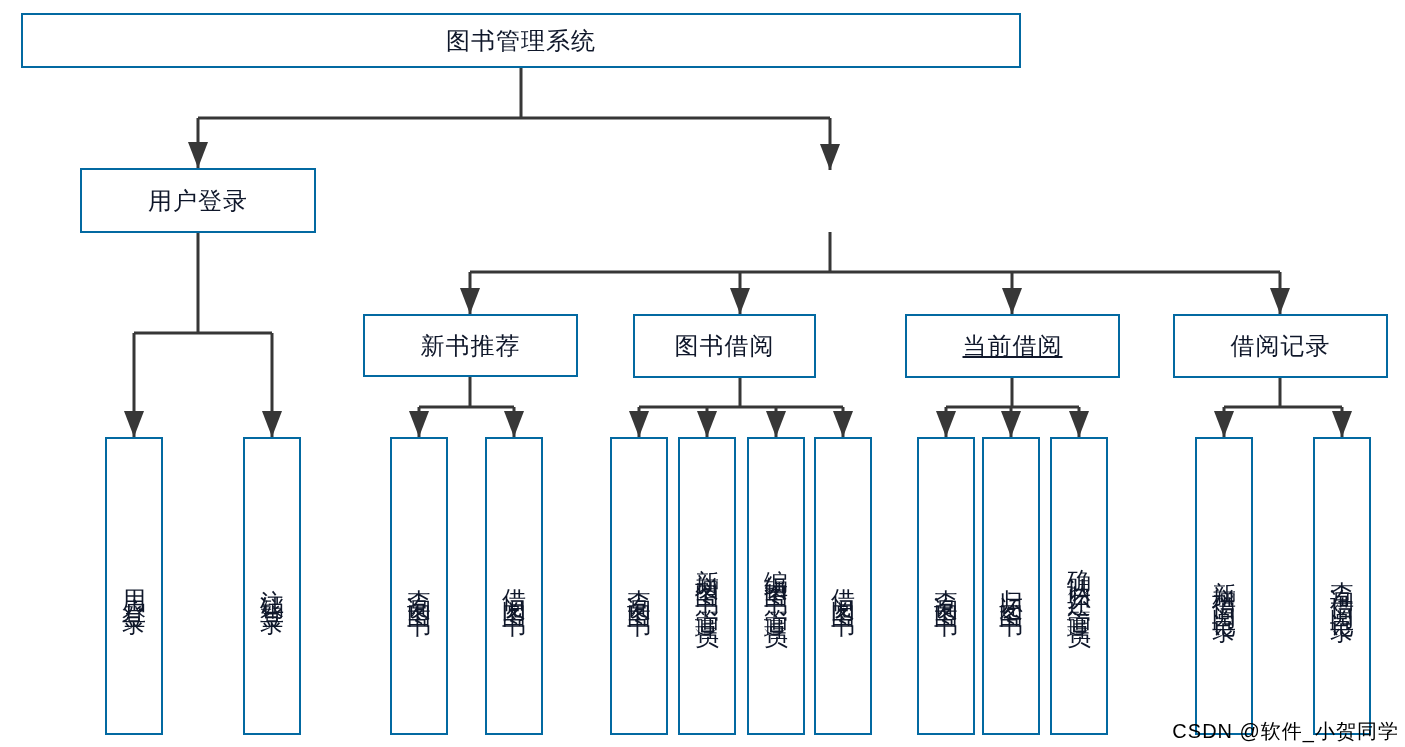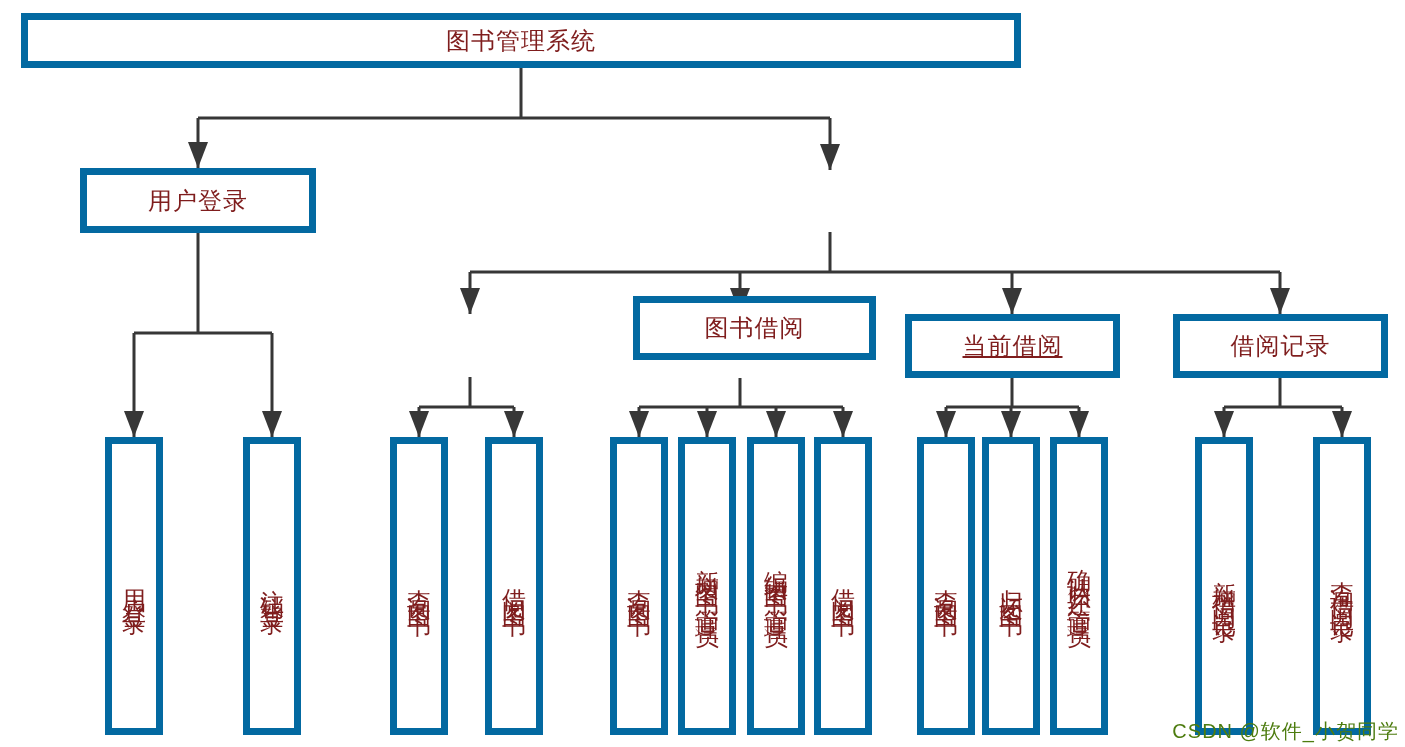--- a/index.html
+++ b/index.html
@@ -17,44 +17,44 @@
   }
   svg.connectors {
     position: absolute;
     left: 0; top: 0;
     width: 1405px;
     height: 747px;
   }
   .box {
     position: absolute;
     box-sizing: border-box;
-    border: 7px solid #0369a1;
+    border: 2px solid #0369a1;
     background: #ffffff;
-    color: #7f1d1d;
+    color: #0f172a;
     display: flex;
     align-items: center;
     justify-content: center;
     text-align: center;
   }
   .hbox { font-size: 24px; letter-spacing: 1px; }
   .vbox { font-size: 24px; }
   .vbox .vtext {
     writing-mode: vertical-rl;
     text-orientation: mixed;
     letter-spacing: 8px;
     line-height: 1;
     white-space: nowrap;
   }
   
   #b-root   { left: 21px;  top: 13px;  width: 1000px; height: 55px; }
   #b-login  { left: 80px;  top: 168px; width: 236px;  height: 65px; }
   #b-mgmt   { left: 712px; top: 169px; width: 235px;  height: 63px; }
 
   #b-newrec { left: 363px;  top: 314px; width: 215px; height: 63px; }
-  #b-borrow { left: 633px;  top: 296px; width: 243px; height: 64px; }
+  #b-borrow { left: 633px;  top: 314px; width: 183px; height: 64px; }
   #b-current{ left: 905px;  top: 314px; width: 215px; height: 64px; text-decoration: underline; }
   #b-records{ left: 1173px; top: 314px; width: 215px; height: 64px; }
 
   .leaf { top: 437px; width: 58px; height: 298px; }
   #l-userlogin { left: 105px; }
   #l-logout    { left: 243px; }
   #l-query1    { left: 390px; }
   #l-borrow1   { left: 485px; }
   #l-query2    { left: 610px; }
   #l-addbook   { left: 678px; }
@@ -64,21 +64,21 @@
   #l-return    { left: 982px; }
   #l-confirm   { left: 1050px; }
   #l-addrec    { left: 1195px; }
   #l-queryrec  { left: 1313px; }
 
   .watermark {
     position: absolute;
     right: 6px;
     bottom: 2px;
     font-size: 20px;
-    color: #4d7c0f;
+    color: #000000;
     letter-spacing: 1px;
   }
 </style>
 </head>
 <body>
 
 <div class="stage">
 
   <svg class="connectors" viewBox="0 0 1405 747" xmlns="http://www.w3.org/2000/svg">
     <g stroke="#373737" stroke-width="3" fill="none">
@@ -124,20 +124,23 @@
   </svg>
 
   <div class="box hbox" id="b-root">
     <span>图书管理系统</span>
   </div>
 
   <div class="box hbox" id="b-login">
     <span>用户登录</span>
   </div>
 
+  <div class="box hbox" id="b-newrec">
+    <span>新书推荐</span>
+  </div>
   <div class="box hbox" id="b-borrow">
     <span>图书借阅</span>
   </div>
   <div class="box hbox" id="b-current">
     <span>当前借阅</span>
   </div>
   <div class="box hbox" id="b-records">
     <span>借阅记录</span>
   </div>
 

